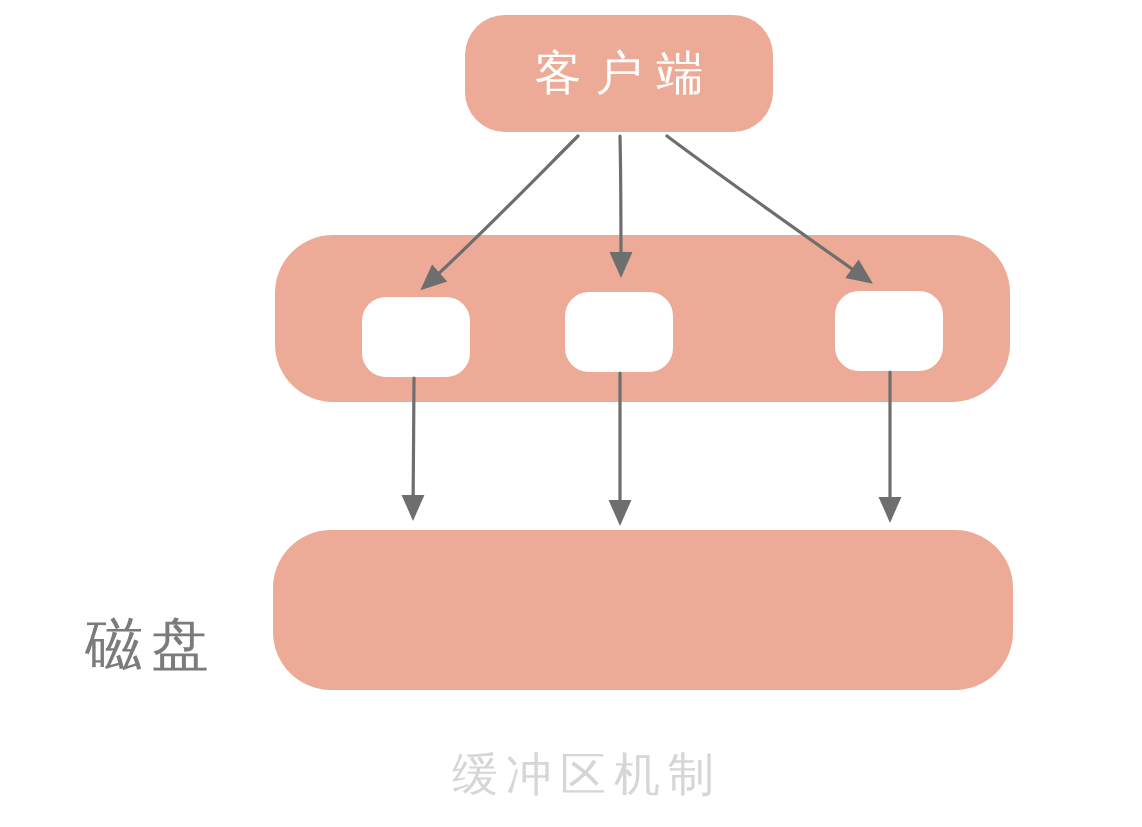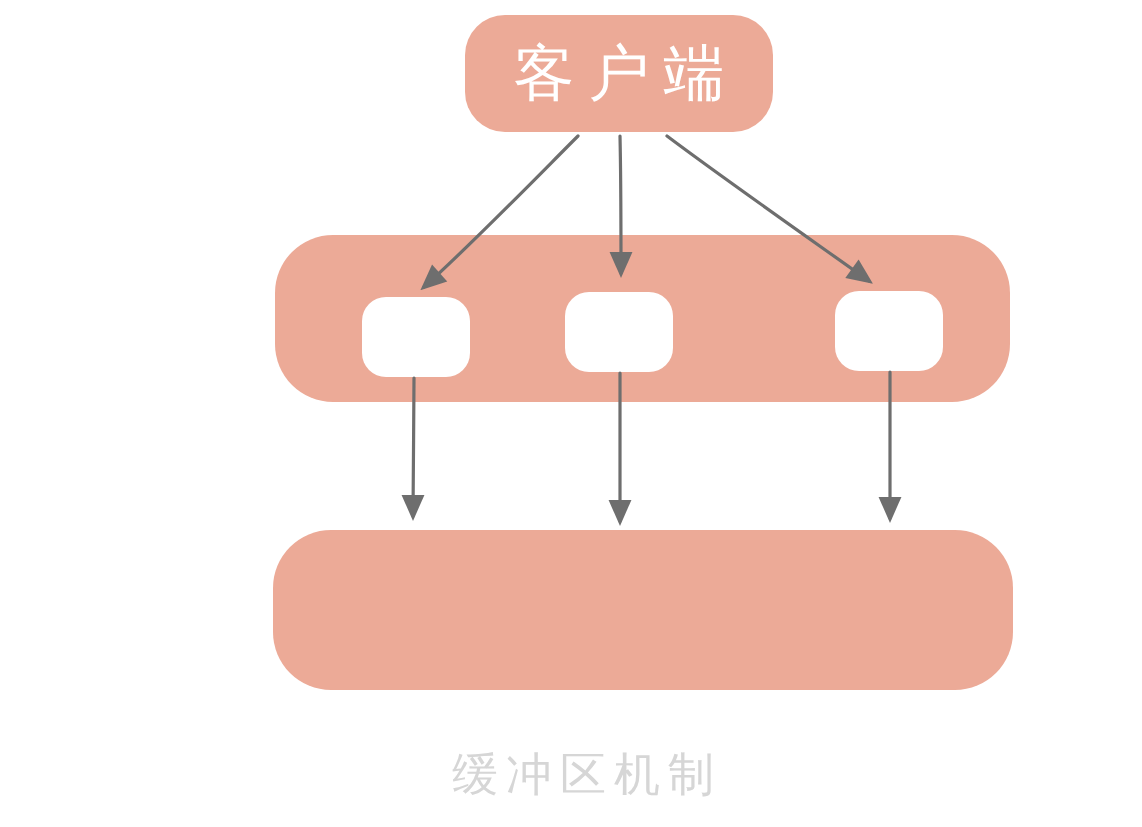--- a/index.html
+++ b/index.html
@@ -28,21 +28,21 @@
     position:absolute;
     background:var(--node-fill);
   }
   .client-node{
     left:465px;top:15px;width:308px;height:117px;
     border-radius:40px;
     display:flex;align-items:center;justify-content:center;
   }
   .client-label{
     color:var(--client-text);
-    font-size:61px;
+    font-size:47px;
     letter-spacing:14px;
     padding-left:14px; 
     font-weight:400;
   }
   .cache-band{
     left:275px;top:235px;width:735px;height:167px;
     border-radius:58px;
   }
   .slot{
     position:absolute;
@@ -85,20 +85,21 @@
     <span class="client-label">客户端</span>
   </div>
 
   <div class="node cache-band"></div>
   <div class="slot slot-1"></div>
   <div class="slot slot-2"></div>
   <div class="slot slot-3"></div>
 
   <div class="node disk-node"></div>
 
+  <div class="side-label disk-label">磁盘</div>
 
   <div class="caption">缓冲区机制</div>
 
   <svg class="arrow-layer" viewBox="0 0 1142 827">
     <defs>
       <marker id="ah" viewBox="0 0 10 10" refX="8.2" refY="5" markerWidth="8.5" markerHeight="8.5" orient="auto-start-reverse">
         <path d="M0.5,0.8 L10,5 L0.5,9.2 z" fill="var(--arrow)"></path>
       </marker>
     </defs>
     <g stroke="var(--arrow)" stroke-width="3.2" fill="none" stroke-linecap="round">

